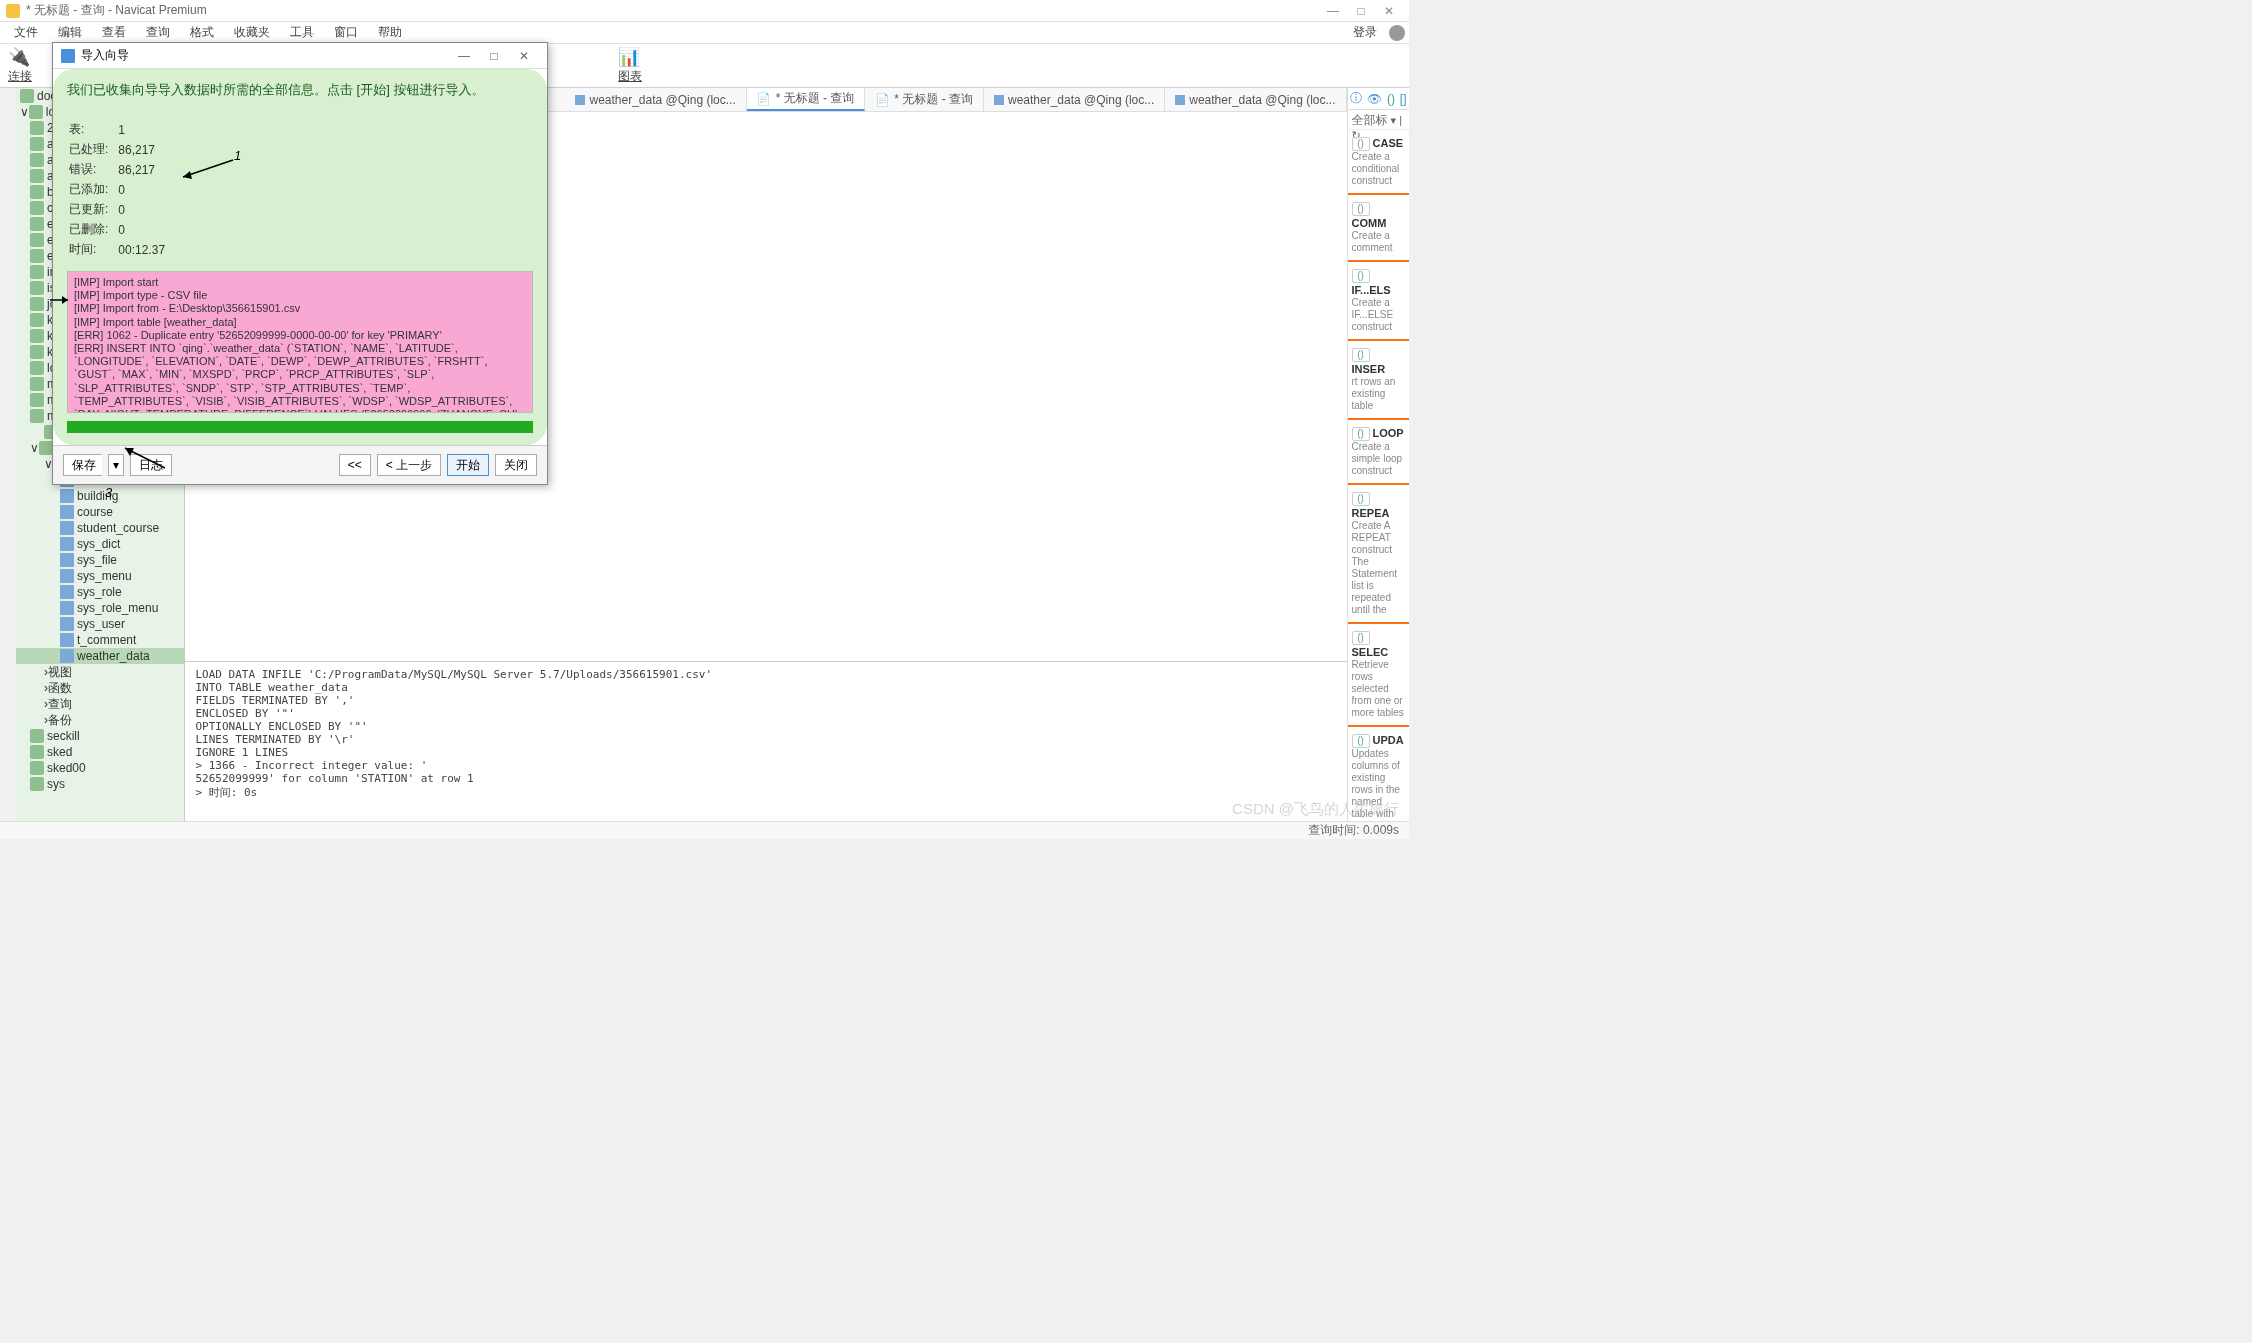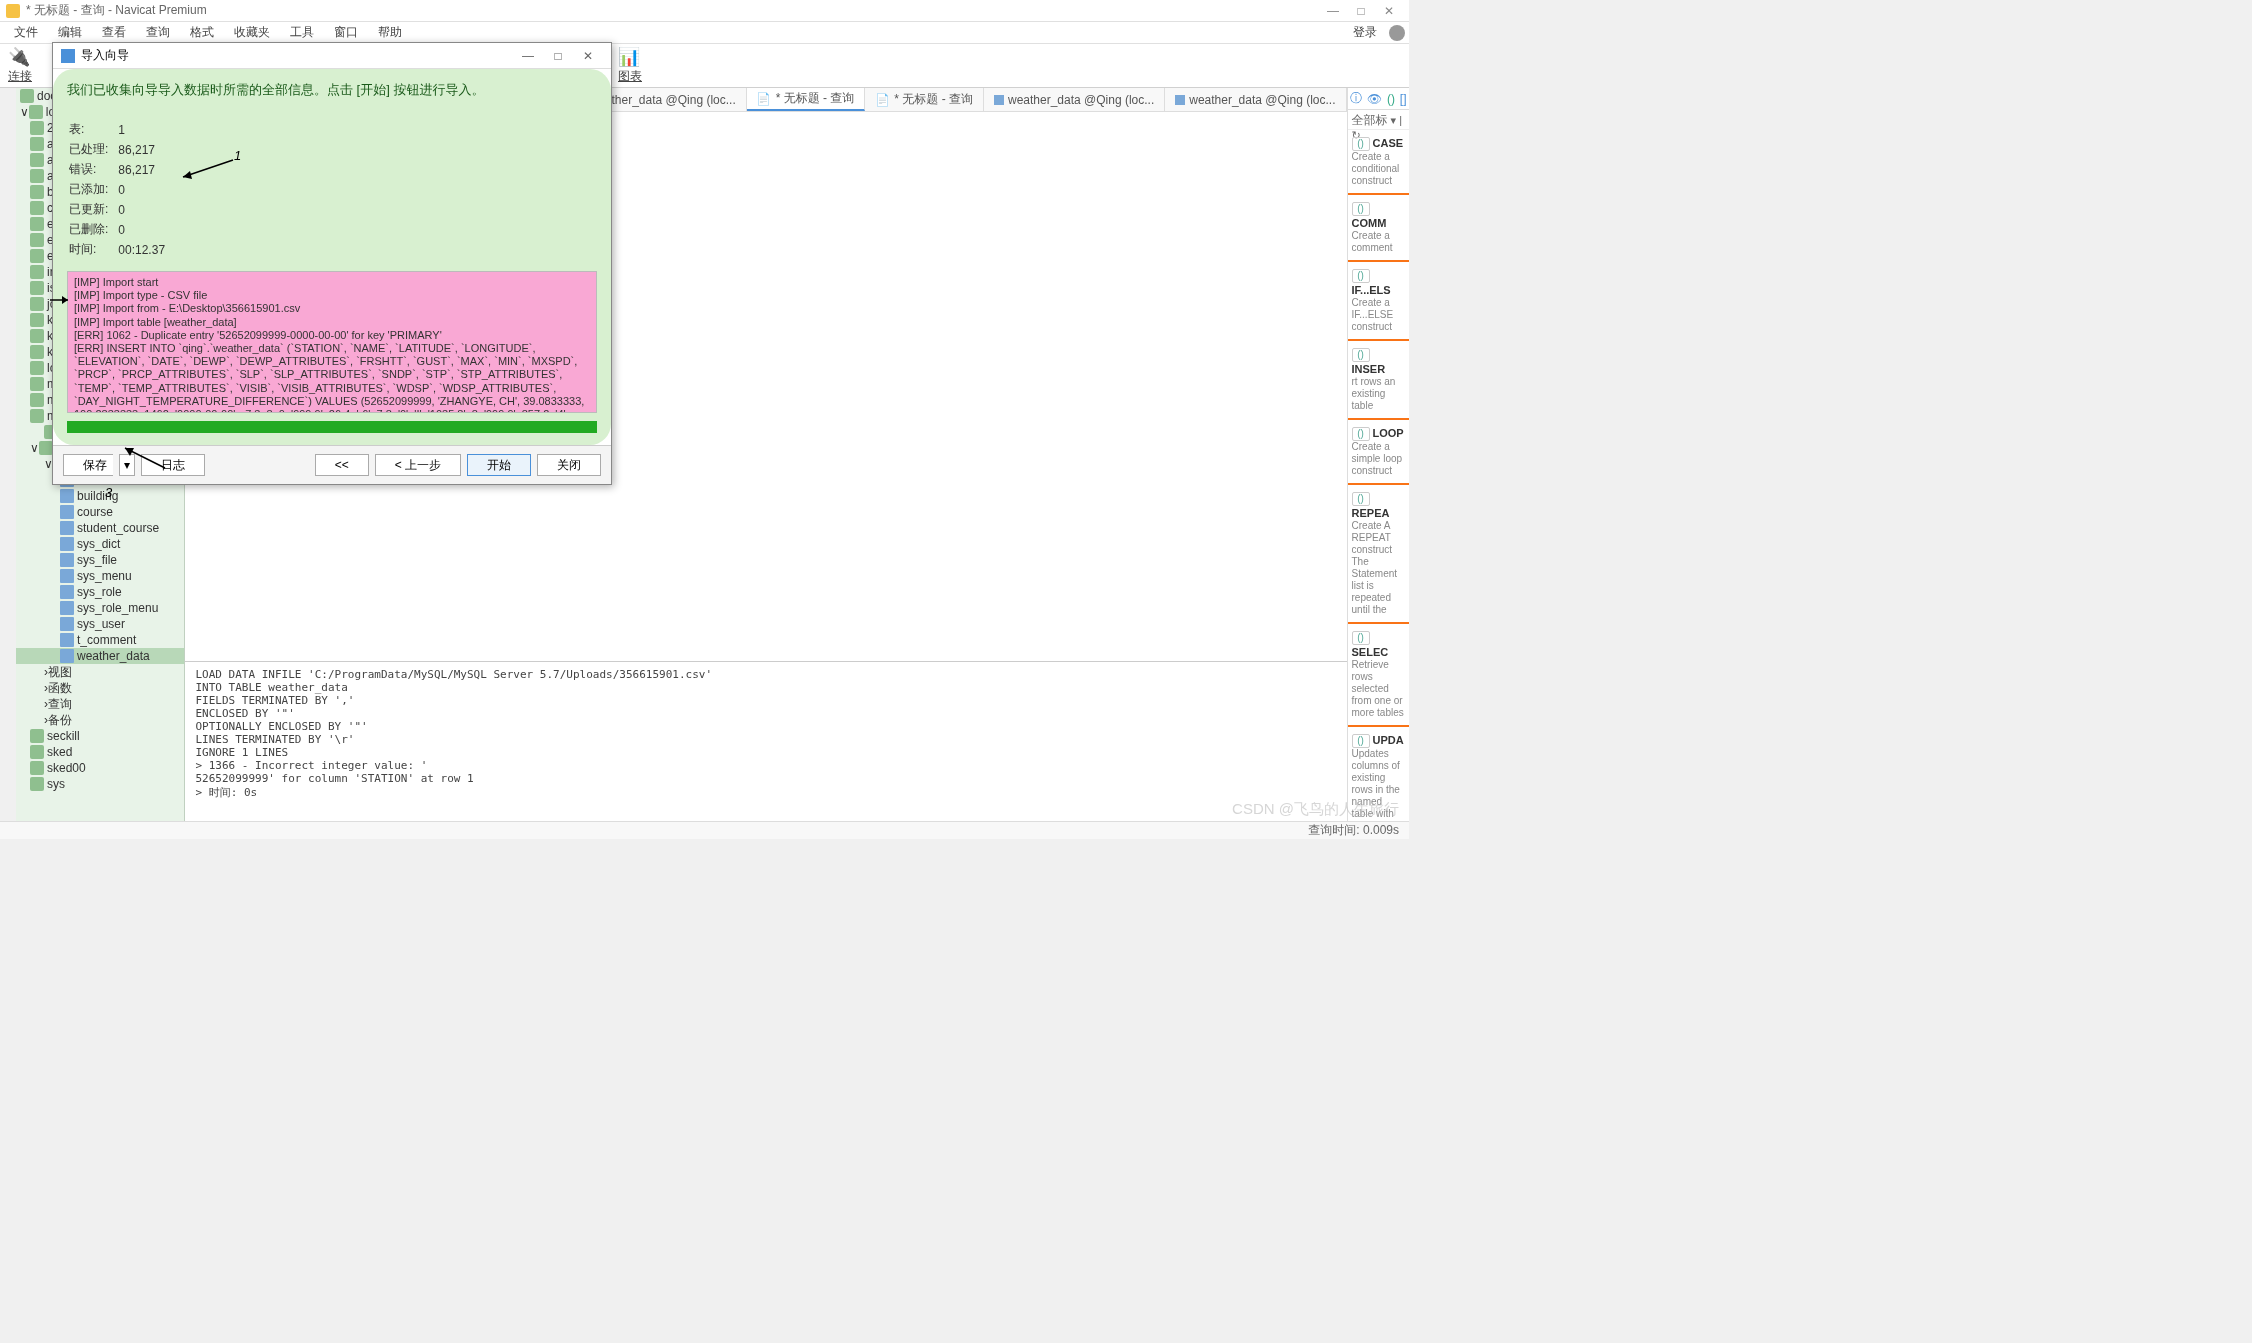--- a/index.html
+++ b/index.html
@@ -37,32 +37,32 @@
 .output { height:160px; background:#fff; padding:6px 10px; font-family:Consolas,monospace; font-size:11px; color:#444; white-space:pre; overflow:hidden; border-top:1px solid #ccc; }
 .rightpanel { width:78px; background:#fff; border-left:1px solid #ddd; overflow:hidden; }
 .rightpanel .hdr { height:22px; border-bottom:1px solid #ddd; display:flex; align-items:center; justify-content:space-around; color:#4a90d9; }
 .rightpanel .filter { height:20px; border-bottom:1px solid #eee; font-size:11px; color:#666; padding:2px 4px; }
 .snip { padding:6px 4px; border-bottom:2px solid #f97316; }
 .snip .title { font-size:11px; color:#333; font-weight:bold; }
 .snip .desc { font-size:10px; color:#888; line-height:1.2; }
 .snip .badge { display:inline-block; width:18px; height:14px; border:1px solid #ccc; border-radius:2px; color:#5a9; font-size:10px; text-align:center; margin-right:3px; }
 .statusbar { height:18px; background:#f8f8f8; border-top:1px solid #ddd; display:flex; align-items:center; font-size:11px; color:#666; }
 .statusbar .right { margin-left:auto; padding-right:10px; }
-.dialog { position:absolute; left:52px; top:42px; width:560px; background:#fff; border:1px solid #888; box-shadow:2px 2px 8px rgba(0,0,0,0.3); }
+.dialog { position:absolute; left:52px; top:42px; width:496px; background:#fff; border:1px solid #888; box-shadow:2px 2px 8px rgba(0,0,0,0.3); }
 .dialog .dtitle { height:26px; background:#fff; display:flex; align-items:center; padding:0 8px; border-bottom:1px solid #ddd; }
 .dialog .dtitle .dico { width:14px; height:14px; background:#4a90d9; margin-right:6px; }
 .dialog .dtitle .dwbtn { width:30px; text-align:center; color:#666; }
 .dialog .dbody { background:#d8f0d0; padding:12px 14px;border-radius:21px; }
 .dialog .dmsg { color:#1a5a1a; font-size:13px; margin-bottom:20px; }
 .dialog .stats { font-size:12px; color:#333; }
 .dialog .stats td { padding:0 8px 1px 0; }
 .dialog .log { background:#f9a8d4; border:1px solid #bbb; height:142px; margin-top:10px; padding:4px 6px; font-size:11px; color:#333; overflow:hidden; line-height:1.2; }
 .dialog .prog { height:12px; background:#2a2; margin-top:8px; }
 .dialog .dfoot { background:#f4f4f4; padding:8px 10px; display:flex; align-items:center; gap:6px; border-top:1px solid #ccc; }
-.dialog .dfoot button { height:22px; padding:0 19px; background:#fff; border:1px solid #aaa; font-size:12px; }
+.dialog .dfoot button { height:22px; padding:0 8px; background:#fff; border:1px solid #aaa; font-size:12px; }
 .dialog .dfoot .split { border-right:none; padding-right:6px; }
 .dialog .dfoot .dd { width:16px; padding:0; }
 .dialog .dfoot .gap { flex:1; }
 .dialog .dfoot .primary { border-color:#4a90d9; background:#eaf3fb; }
 .annot { position:absolute; font-size:13px; color:#000; pointer-events:none; font-style:italic; }
 .arrow { position:absolute; pointer-events:none; }
 .watermark { position:absolute; right:10px; bottom:20px; color:#bbb; font-size:15px; opacity:0.6; }
 </style>
 </head>
 <body>

